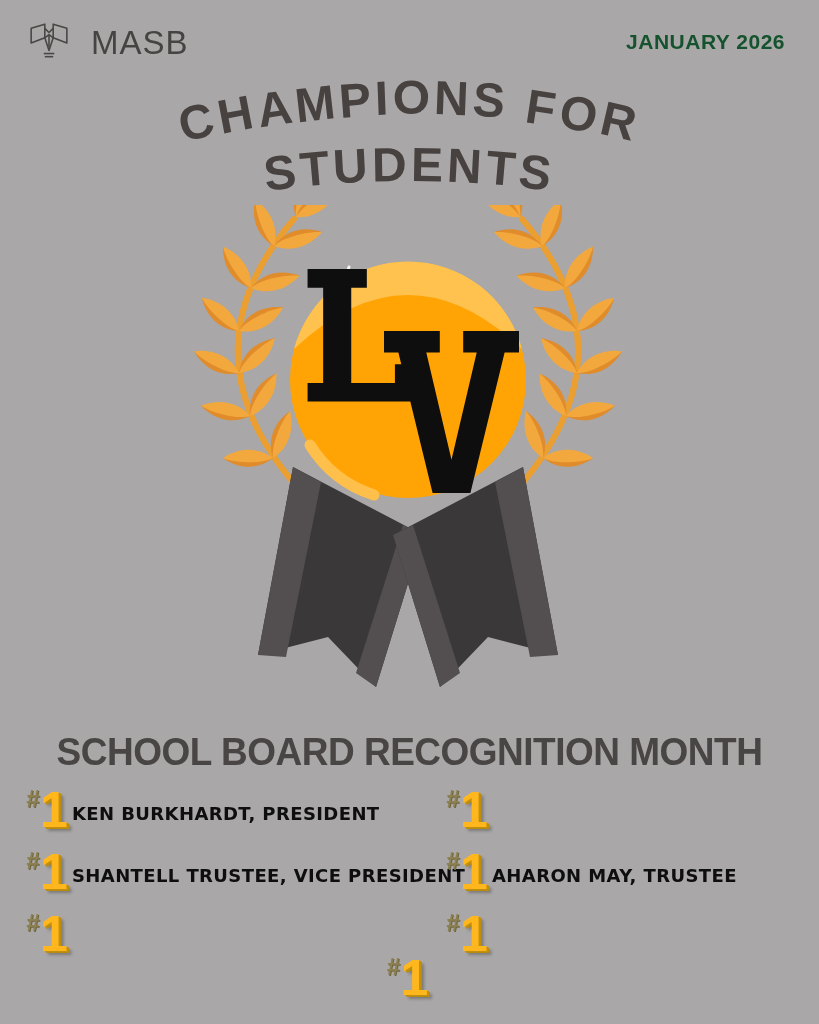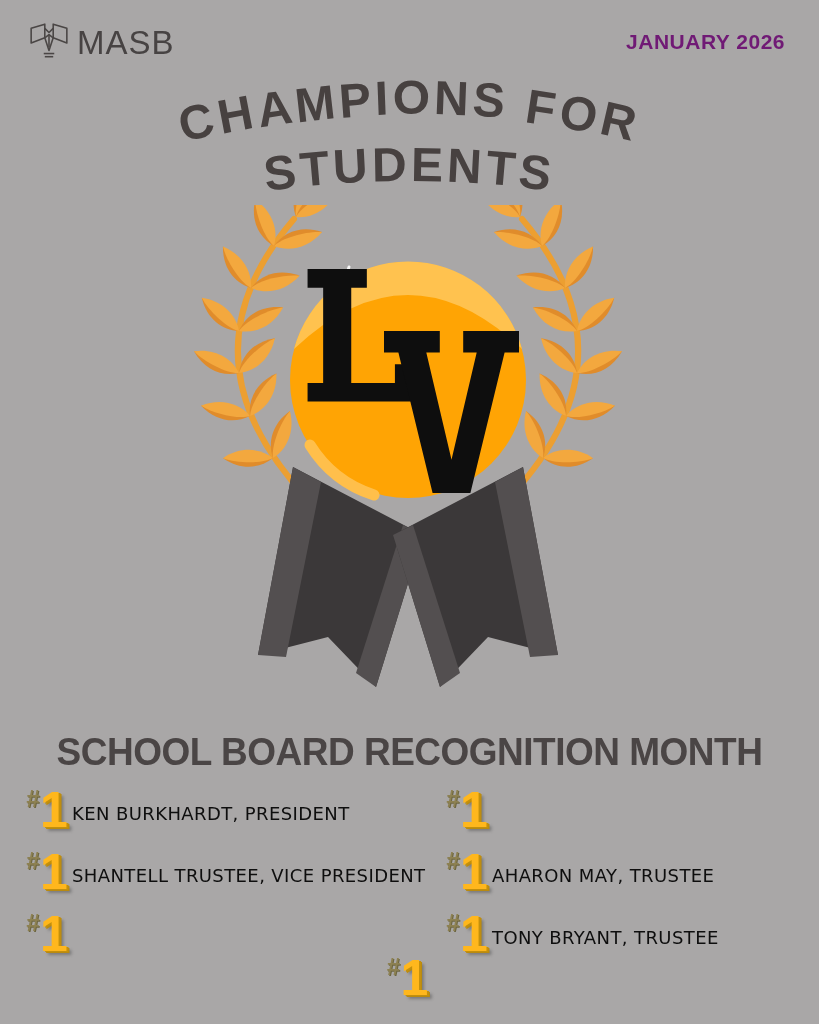--- a/index.html
+++ b/index.html
@@ -1,44 +1,44 @@
 <!DOCTYPE html>
 <html><head>
 <meta charset="utf-8">
 <style>
   html,body{margin:0;padding:0;background:#8f8d8d;}
   .poster{
     position:relative;width:819px;height:1024px;overflow:hidden;
     background:#a9a7a7;font-family:"Liberation Sans",sans-serif;
   }
   
-  .brand{position:absolute;left:28px;top:22px;display:flex;align-items:center;gap:7px;}
+  .brand{position:absolute;left:28px;top:22px;display:flex;align-items:center;gap:21px;}
   .brand-text{font-size:33px;font-weight:400;letter-spacing:1px;color:#474343;line-height:1;}
   .issue-date{position:absolute;right:34px;top:30px;font-size:21px;font-weight:700;
-    color:#701a75;letter-spacing:.5px;}
+    color:#14532d;letter-spacing:.5px;}
   
   .title-line{position:absolute;left:0;width:100%;text-align:center;font-weight:700;
     font-size:48px;line-height:1;color:#474140;letter-spacing:4px;white-space:nowrap;}
   .title-line-1{top:74px;}
   .title-line-2{top:141px;}
   .arch-ch{display:inline-block;}
   
   .medal-svg{position:absolute;left:178px;top:205px;}
   
   .section-title{position:absolute;top:733px;left:0;width:100%;text-align:center;
     font-size:37px;font-weight:700;color:#4a4545;letter-spacing:-.5px;line-height:1.1;
     transform:scaleY(1.04);}
   
   .roster{position:absolute;top:782px;left:0;width:100%;height:242px;
     font-family:"DejaVu Sans",sans-serif;}
   .col{position:absolute;top:0;}
   .col-left{left:26px;}
   .col-right{left:446px;}
   .member-row{display:flex;align-items:center;height:62px;}
-  .member-name{font-size:18px;font-weight:400;color:#0e0e0e;letter-spacing:.4px;
+  .member-name{font-size:18px;font-weight:700;color:#0e0e0e;letter-spacing:.4px;
     white-space:nowrap;}
   .row-bottom{position:absolute;top:168px;left:0;width:100%;display:flex;
     justify-content:center;}
   .row-bottom .member-row{height:62px;}
   
   .badge{position:relative;width:46px;height:54px;flex:0 0 auto;}
   .badge .one{position:absolute;left:14px;top:-3px;
     font-family:"Liberation Sans",sans-serif;font-size:50px;line-height:54px;
     font-weight:700;color:#ffb71d;
     text-shadow:2px 1px 0 #c3900d,3px 2px 0 #b98a10,5px 4px 3px rgba(70,70,70,.45);}
@@ -161,21 +161,20 @@
           <span class="hash">#</span>
           <span class="one">1</span>
         </span>
         <span class="member-name">AHARON MAY, TRUSTEE</span>
       </div>
       <div class="member-row">
         <span class="badge">
           <span class="hash">#</span>
           <span class="one">1</span>
         </span>
-        <span class="member-name">TONY BRYANT, TRUSTEE</span>
       </div>
     </div>
 
     <div class="row-bottom">
       <div class="member-row">
         <span class="badge">
           <span class="hash">#</span>
           <span class="one">1</span>
         </span>
       </div>

